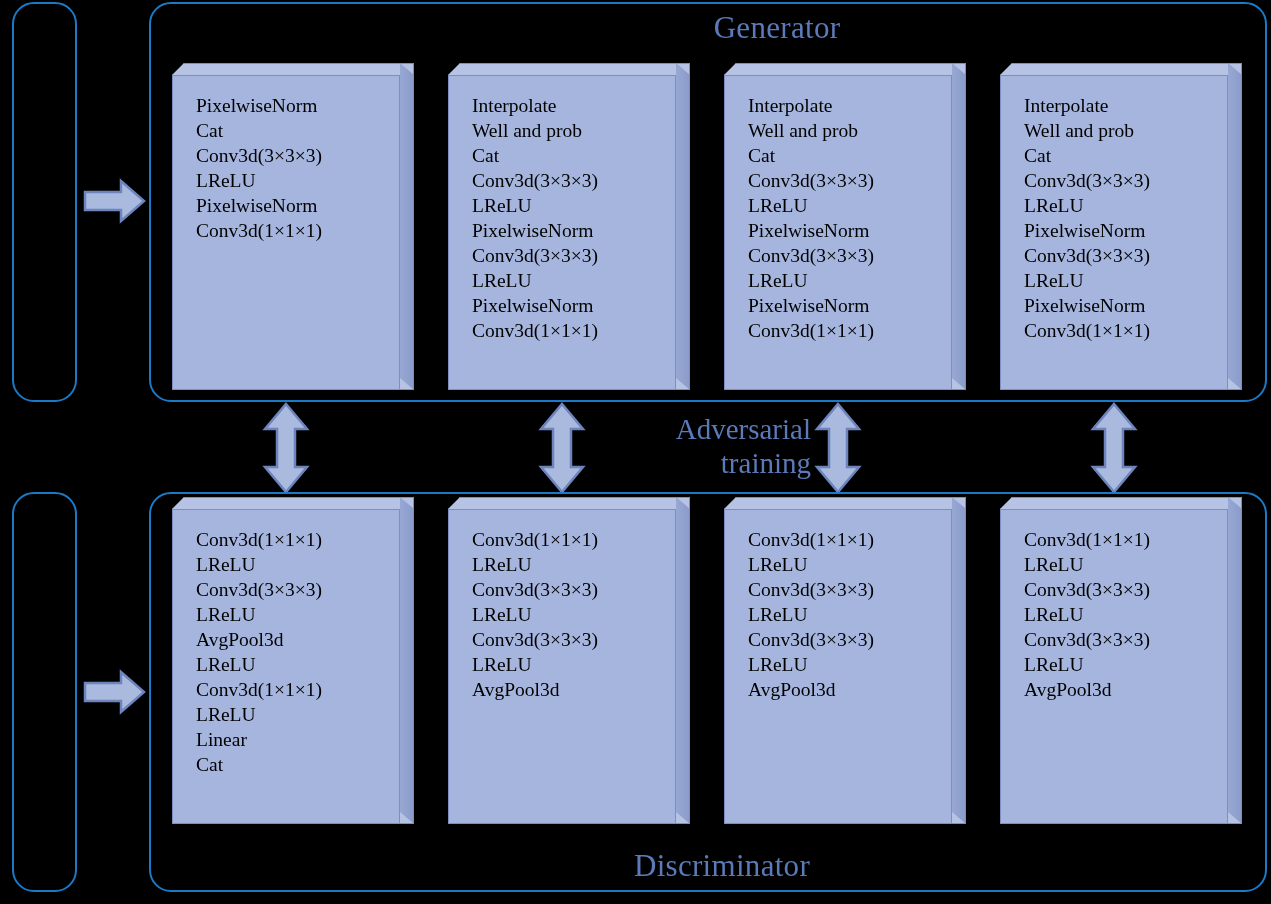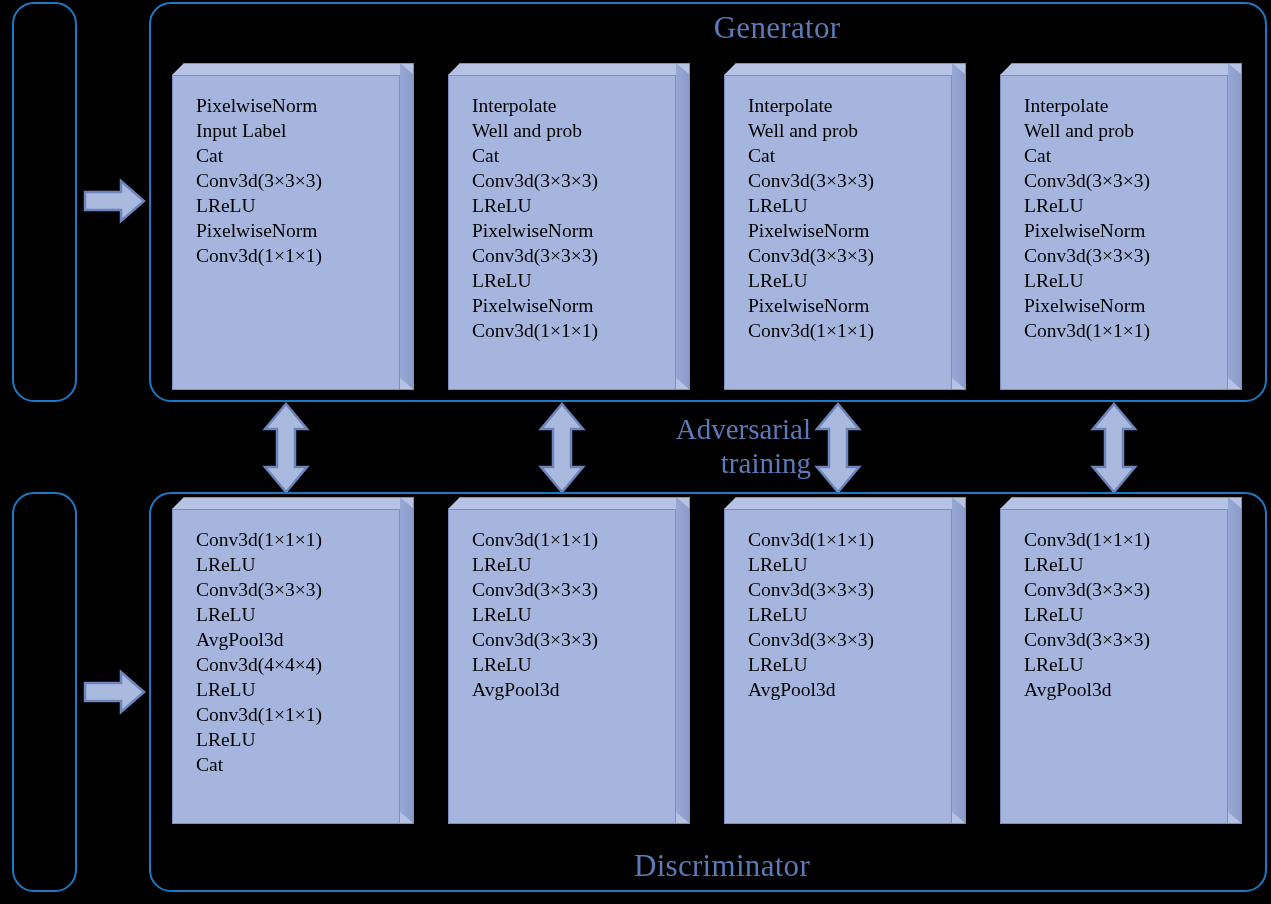--- a/index.html
+++ b/index.html
@@ -129,21 +129,20 @@
     <polygon points="2,14 38,14 38,3 61,23 38,43 38,32 2,32" fill="#aabade" stroke="#6e84bd" stroke-width="2.5" stroke-linejoin="miter"></polygon>
   </svg>
 </div>
 
 <div class="block" style="left:172px; top:63px; width:242px; height:327px;">
   <div class="face-top" style="background: rgb(182, 195, 228); border-color: rgb(125, 143, 192);"></div>
   <div class="face-right"></div>
   <div class="face-front" style="background: rgb(165, 181, 221); border-color: rgb(125, 143, 192);"></div>
   <div class="block-lines" style="color: rgb(0, 0, 0);">
       <div>PixelwiseNorm</div>
-      <div>Input Label</div>
       <div>Cat</div>
       <div>Conv3d(3×3×3)</div>
       <div>LReLU</div>
       <div>PixelwiseNorm</div>
       <div>Conv3d(1×1×1)</div>
     </div>
 </div>
 
 <div class="block" style="left:448px; top:63px; width:242px; height:327px;">
   <div class="face-top" style="background: rgb(182, 195, 228); border-color: rgb(125, 143, 192);"></div>
@@ -241,24 +240,24 @@
 <div class="block" style="left:172px; top:497px; width:242px; height:327px;">
   <div class="face-top" style="background: rgb(182, 195, 228); border-color: rgb(125, 143, 192);"></div>
   <div class="face-right"></div>
   <div class="face-front" style="background: rgb(165, 181, 221); border-color: rgb(125, 143, 192);"></div>
   <div class="block-lines" style="color: rgb(0, 0, 0);">
       <div>Conv3d(1×1×1)</div>
       <div>LReLU</div>
       <div>Conv3d(3×3×3)</div>
       <div>LReLU</div>
       <div>AvgPool3d</div>
-      <div>Conv3d(4×4×4)</div>
-      <div>LReLU</div>
-      <div>Conv3d(1×1×1)</div>
-      <div>LReLU</div>
+      <div>LReLU</div>
+      <div>Conv3d(1×1×1)</div>
+      <div>LReLU</div>
+      <div>Linear</div>
       <div>Cat</div>
     </div>
 </div>
 
 <div class="block" style="left:448px; top:497px; width:242px; height:327px;">
   <div class="face-top" style="background: rgb(182, 195, 228); border-color: rgb(125, 143, 192);"></div>
   <div class="face-right"></div>
   <div class="face-front" style="background: rgb(165, 181, 221); border-color: rgb(125, 143, 192);"></div>
   <div class="block-lines" style="color: rgb(0, 0, 0);">
       <div>Conv3d(1×1×1)</div>

